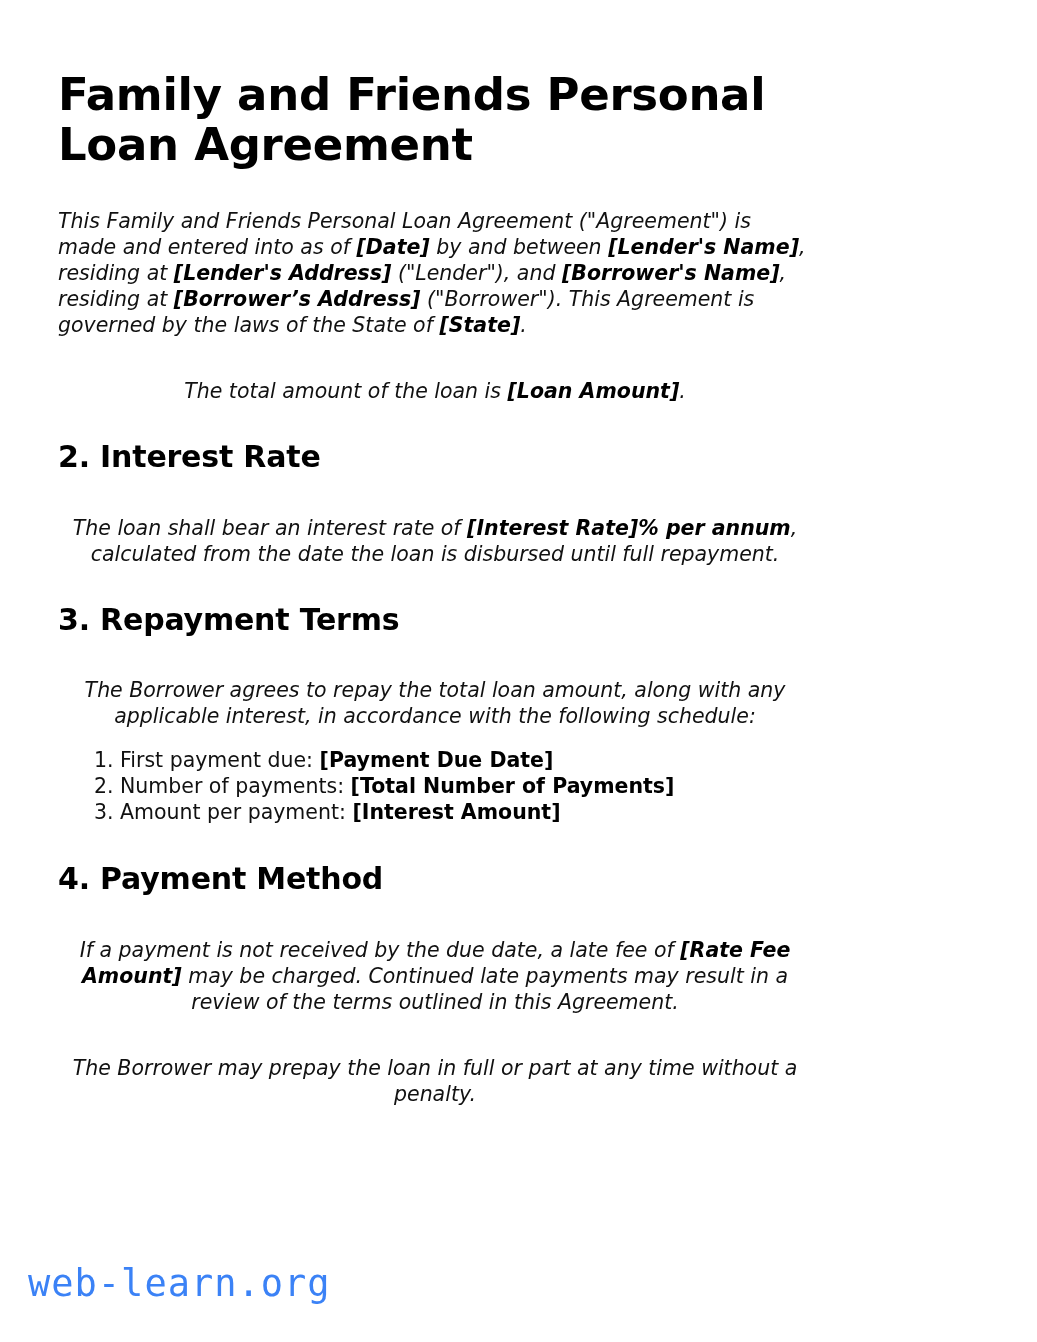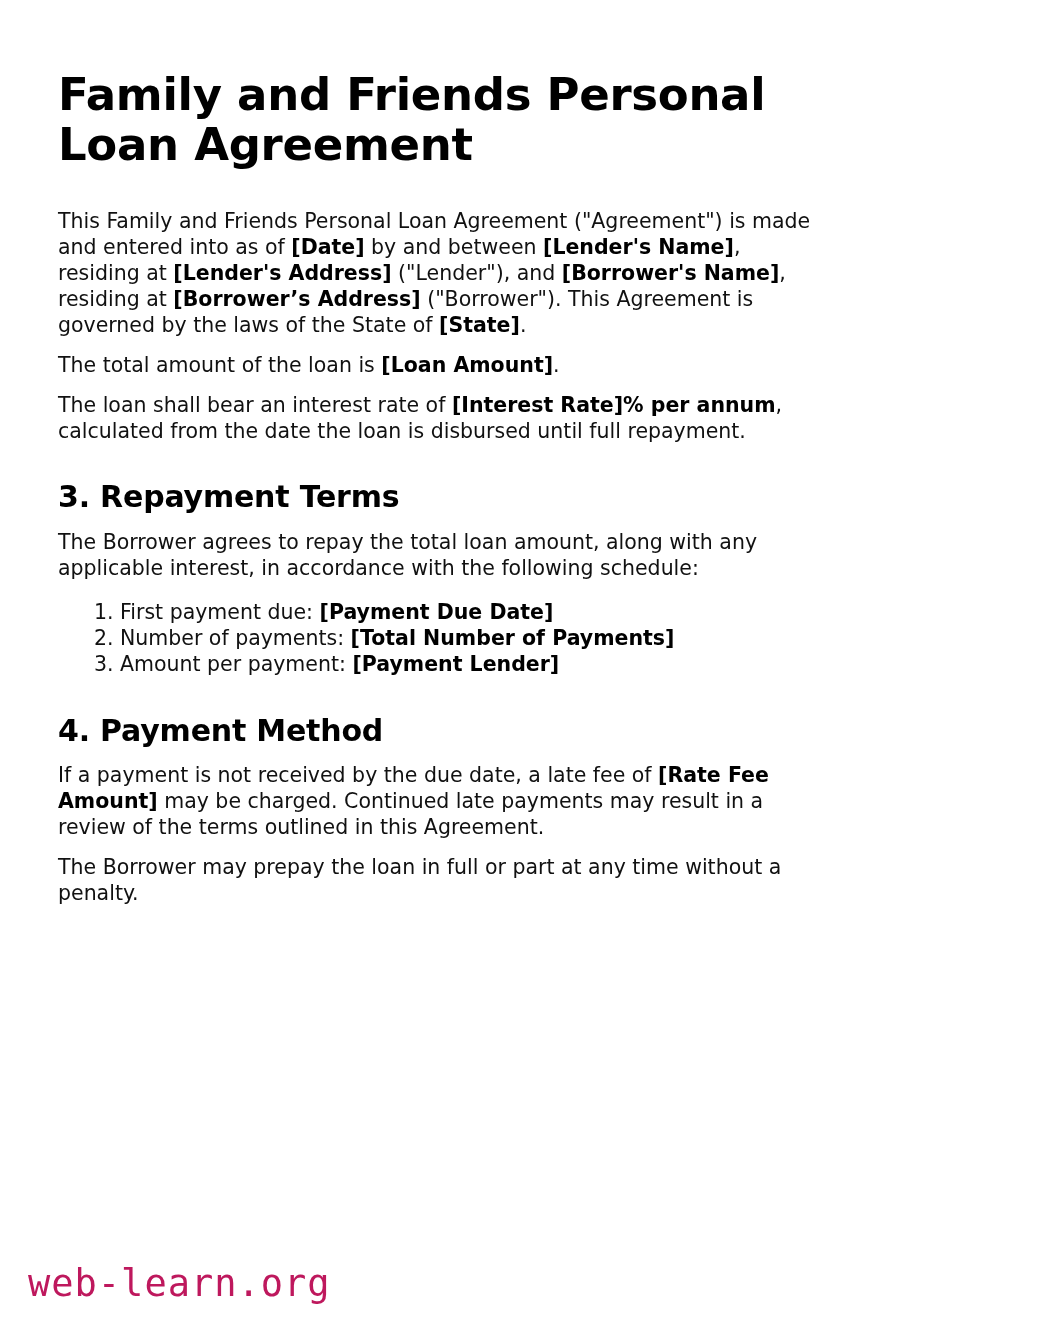--- a/index.html
+++ b/index.html
@@ -25,29 +25,31 @@
     letter-spacing: -0.3px;
     margin: 0 0 0 0;
     padding-top: 12px;
     color: #000000;
   }
   .para {
     font-size: 20.5px;
     line-height: 1.27;
     margin: 0;
     color: #111111;
+    font-style: italic;
   }
   .para.first-para {
     margin-top: 39px;
   }
   .para.after-para {
     margin-top: 25px;
   }
   .para.after-heading {
-    margin-top: 14px;
+    margin-top: 40px;
+    text-align: center;
   }
   h2.sec-heading {
     font-size: 30px;
     font-weight: bold;
     line-height: 1.15;
     margin: 36px 0 0 0;
     letter-spacing: -0.2px;
     color: #000000;
   }
   ol.schedule {
@@ -65,45 +67,46 @@
     font-weight: bold;
     color: #000000;
   }
   .watermark {
     position: absolute;
     left: 28px;
     top: 1262px;
     font-family: "DejaVu Sans Mono", "Liberation Mono", monospace;
     font-size: 37px;
     letter-spacing: 1px;
-    color: #be185d;
+    color: #3b82f6;
     white-space: nowrap;
     user-select: none;
   }
 </style>
 </head>
 <body>
 
 <div class="page">
 
   <h1 class="doc-title">Family and Friends Personal Loan Agreement</h1>
 
   <p class="para first-para"><span>This Family and Friends Personal Loan Agreement ("Agreement") is made and entered into as of </span><b>[Date]</b><span> by and between </span><b>[Lender's Name]</b><span>, residing at </span><b>[Lender's Address]</b><span> ("Lender"), and </span><b>[Borrower's Name]</b><span>, residing at </span><b>[Borrower’s Address]</b><span> ("Borrower"). This Agreement is governed by the laws of the State of </span><b>[State]</b><span>.</span></p>
 
 
   <p class="para after-heading"><span>The total amount of the loan is </span><b>[Loan Amount]</b><span>.</span></p>
 
+  <h2 class="sec-heading">2. Interest Rate</h2>
   <p class="para after-heading"><span>The loan shall bear an interest rate of </span><b>[Interest Rate]% per annum</b><span>, calculated from the date the loan is disbursed until full repayment.</span></p>
 
   <h2 class="sec-heading">3. Repayment Terms</h2>
   <p class="para after-heading"><span>The Borrower agrees to repay the total loan amount, along with any applicable interest, in accordance with the following schedule:</span></p>
   <ol class="schedule">
     <li><span>First payment due: </span><b>[Payment Due Date]</b></li>
     <li><span>Number of payments: </span><b>[Total Number of Payments]</b></li>
-    <li><span>Amount per payment: </span><b>[Payment Lender]</b></li>
+    <li><span>Amount per payment: </span><b>[Interest Amount]</b></li>
   </ol>
 
   <h2 class="sec-heading">4. Payment Method</h2>
 
   <p class="para after-heading"><span>If a payment is not received by the due date, a late fee of </span><b>[Rate Fee Amount]</b><span> may be charged. Continued late payments may result in a review of the terms outlined in this Agreement.</span></p>
 
   <p class="para after-heading"><span>The Borrower may prepay the loan in full or part at any time without a penalty.</span></p>
 
   <div class="watermark">web-learn.org</div>
 

